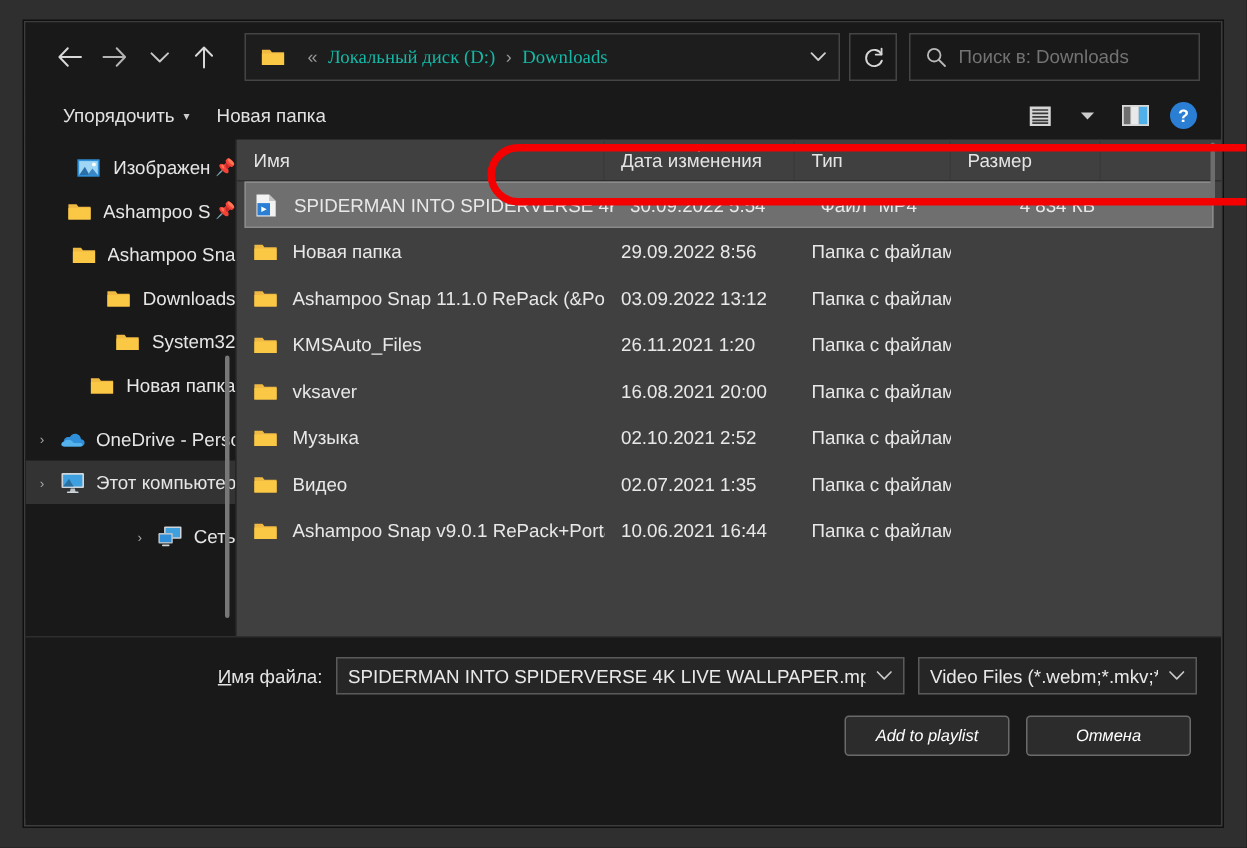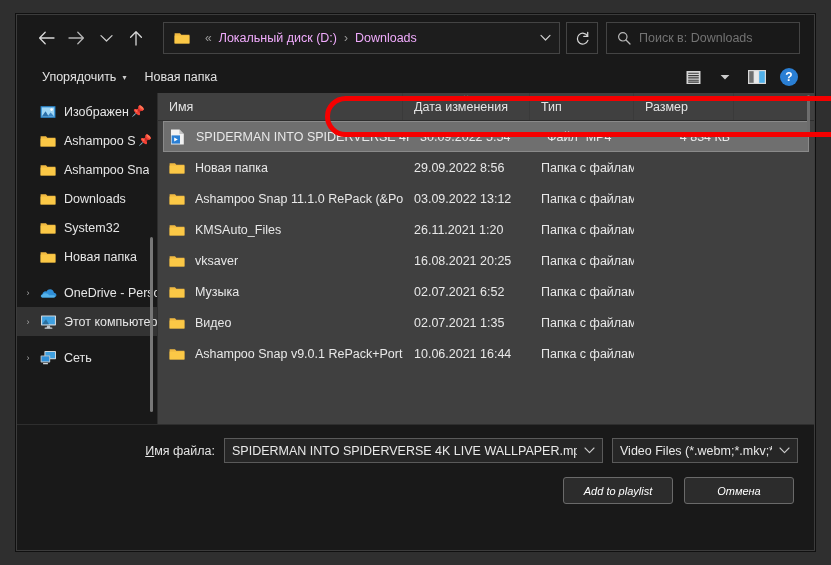--- a/index.html
+++ b/index.html
@@ -97,23 +97,24 @@
     display: flex;
     align-items: center;
     min-width: 0;
   }
   .addr-folder {
     width: 16px; height: 14px;
     margin: 0 8px 0 10px;
     flex: 0 0 auto;
   }
   .addr-seg {
-    color: #f0abfc;
+    color: #14b8a6;
     font-size: 12.5px;
     white-space: nowrap;
+    font-family: Liberation Serif, serif;
   }
   .addr-sep {
     color: #9a9a9a;
     font-size: 12px;
     margin: 0 7px;
     white-space: nowrap;
   }
   .addr-chev {
     margin-left: auto;
     width: 28px;
@@ -194,20 +195,21 @@
     overflow: hidden;
     border-right: 1px solid #2e2e2e;
   }
   .navpane-inner { padding-top: 4px; }
   .nav-row {
     height: 29px;
     display: flex;
     align-items: center;
     position: relative;
     white-space: nowrap;
+    justify-content: flex-end;
   }
   .nav-row.selected { background: #333333; }
   .nav-exp {
     width: 22px;
     flex: 0 0 auto;
     color: #a9a9a9;
     font-size: 9px;
     display: flex; align-items: center; justify-content: center;
   }
   .nav-ico {
@@ -715,36 +717,36 @@
           <div class="row">
             <span class="cell cell-name">
               <span class="file-ico">
                 <svg width="16" height="14" viewBox="0 0 16 14">
                     <path d="M0.6 2.2 H6 L7.3 3.8 H15.4 V12.4 H0.6 Z" fill="#f0b941"></path>
                     <path d="M0.6 4.6 H15.4 V12.4 H0.6 Z" fill="#fbc846"></path>
                   </svg>
               </span>
               <span>vksaver</span>
             </span>
-            <span class="cell cell-date">16.08.2021 20:25</span>
+            <span class="cell cell-date">16.08.2021 20:00</span>
             <span class="cell cell-type">Папка с файлами</span>
             <span class="cell cell-size"></span>
           </div>
 
           <div class="row">
             <span class="cell cell-name">
               <span class="file-ico">
                 <svg width="16" height="14" viewBox="0 0 16 14">
                     <path d="M0.6 2.2 H6 L7.3 3.8 H15.4 V12.4 H0.6 Z" fill="#f0b941"></path>
                     <path d="M0.6 4.6 H15.4 V12.4 H0.6 Z" fill="#fbc846"></path>
                   </svg>
               </span>
               <span>Музыка</span>
             </span>
-            <span class="cell cell-date">02.07.2021 6:52</span>
+            <span class="cell cell-date">02.10.2021 2:52</span>
             <span class="cell cell-type">Папка с файлами</span>
             <span class="cell cell-size"></span>
           </div>
 
           <div class="row">
             <span class="cell cell-name">
               <span class="file-ico">
                 <svg width="16" height="14" viewBox="0 0 16 14">
                     <path d="M0.6 2.2 H6 L7.3 3.8 H15.4 V12.4 H0.6 Z" fill="#f0b941"></path>
                     <path d="M0.6 4.6 H15.4 V12.4 H0.6 Z" fill="#fbc846"></path>

